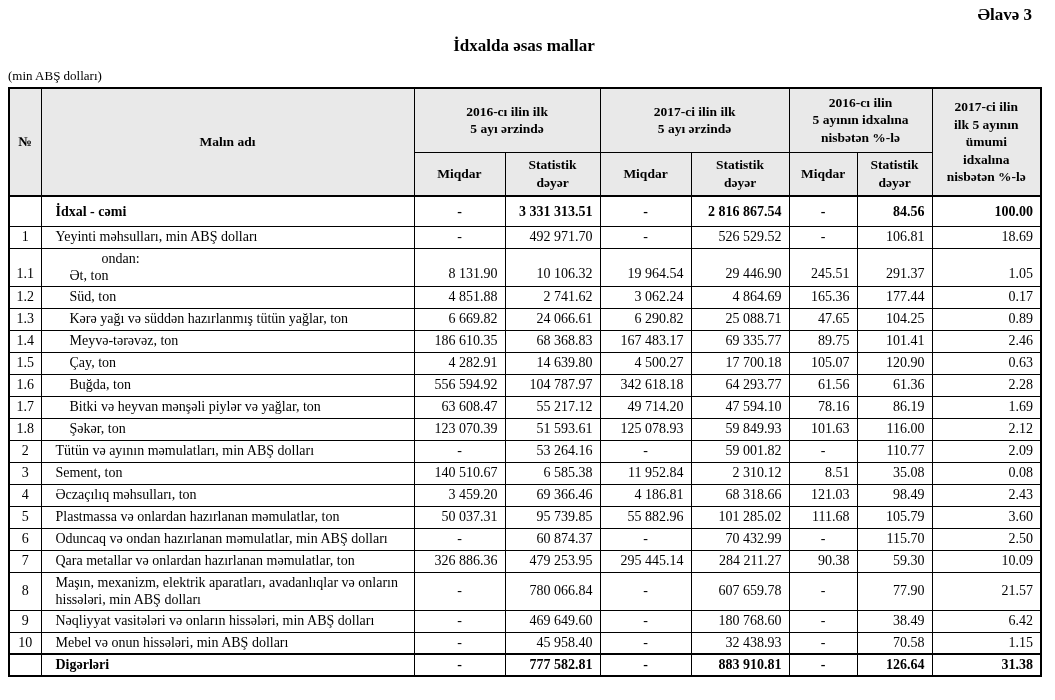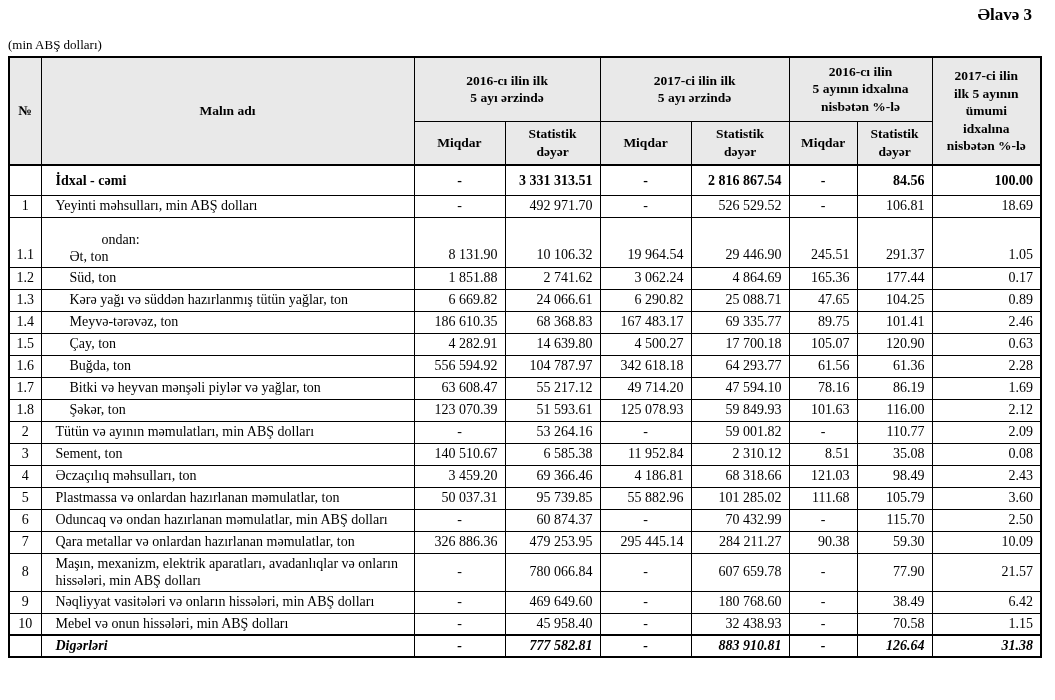--- a/index.html
+++ b/index.html
@@ -59,35 +59,36 @@
   tbody td {
     font-size: 14px;
     height: 22px;
     line-height: 1.25;
     vertical-align: middle;
     padding: 1px 4px;
   }
   td.col-no { text-align: center; padding: 1px 2px; }
   td.col-name { text-align: left; padding-left: 14px; padding-right: 4px; }
   td.col-name.indent { padding-left: 28px; }
-  td.col-name .pre-line { padding-left: 32px; margin-top: 12px; }
+  td.col-name .pre-line { padding-left: 32px; }
   td.col-num { text-align: right; padding-right: 7px; }
   td.col-num.dash { text-align: center; padding-right: 4px; }
   td.col-last { }
   tr.bold td { font-weight: bold; }
   tr.total td { height: 30px; }
-  tr.last-row td { border-top: 2px solid #000; font-style: italic; }
+  tr.last-row td { border-top: 2px solid #000; }
   tr.has-pre td.col-no,
   tr.has-pre td.col-num { vertical-align: bottom; padding-bottom: 3px; }
 </style>
 </head>
 <body>
 
 <div class="page">
   <div class="annex">Əlavə 3</div>
+  <div class="title">İdxalda əsas mallar</div>
   <div class="unit-note">(min ABŞ dolları)</div>
 
   <table class="main">
     <colgroup>
       <col style="width:32px">
       <col style="width:373px">
       <col style="width:91px">
       <col style="width:95px">
       <col style="width:91px">
       <col style="width:98px">
@@ -157,21 +158,21 @@
           <td class="col-num">10 106.32</td>
           <td class="col-num">19 964.54</td>
           <td class="col-num">29 446.90</td>
           <td class="col-num">245.51</td>
           <td class="col-num">291.37</td>
           <td class="col-num col-last">1.05</td>
         </tr>
         <tr>
           <td class="col-no">1.2</td>
           <td class="col-name indent">Süd, ton</td>
-          <td class="col-num">1 851.88</td>
+          <td class="col-num">4 851.88</td>
           <td class="col-num">2 741.62</td>
           <td class="col-num">3 062.24</td>
           <td class="col-num">4 864.69</td>
           <td class="col-num">165.36</td>
           <td class="col-num">177.44</td>
           <td class="col-num col-last">0.17</td>
         </tr>
         <tr>
           <td class="col-no">1.3</td>
           <td class="col-name indent">Kərə yağı və süddən hazırlanmış tütün yağlar, ton</td>

